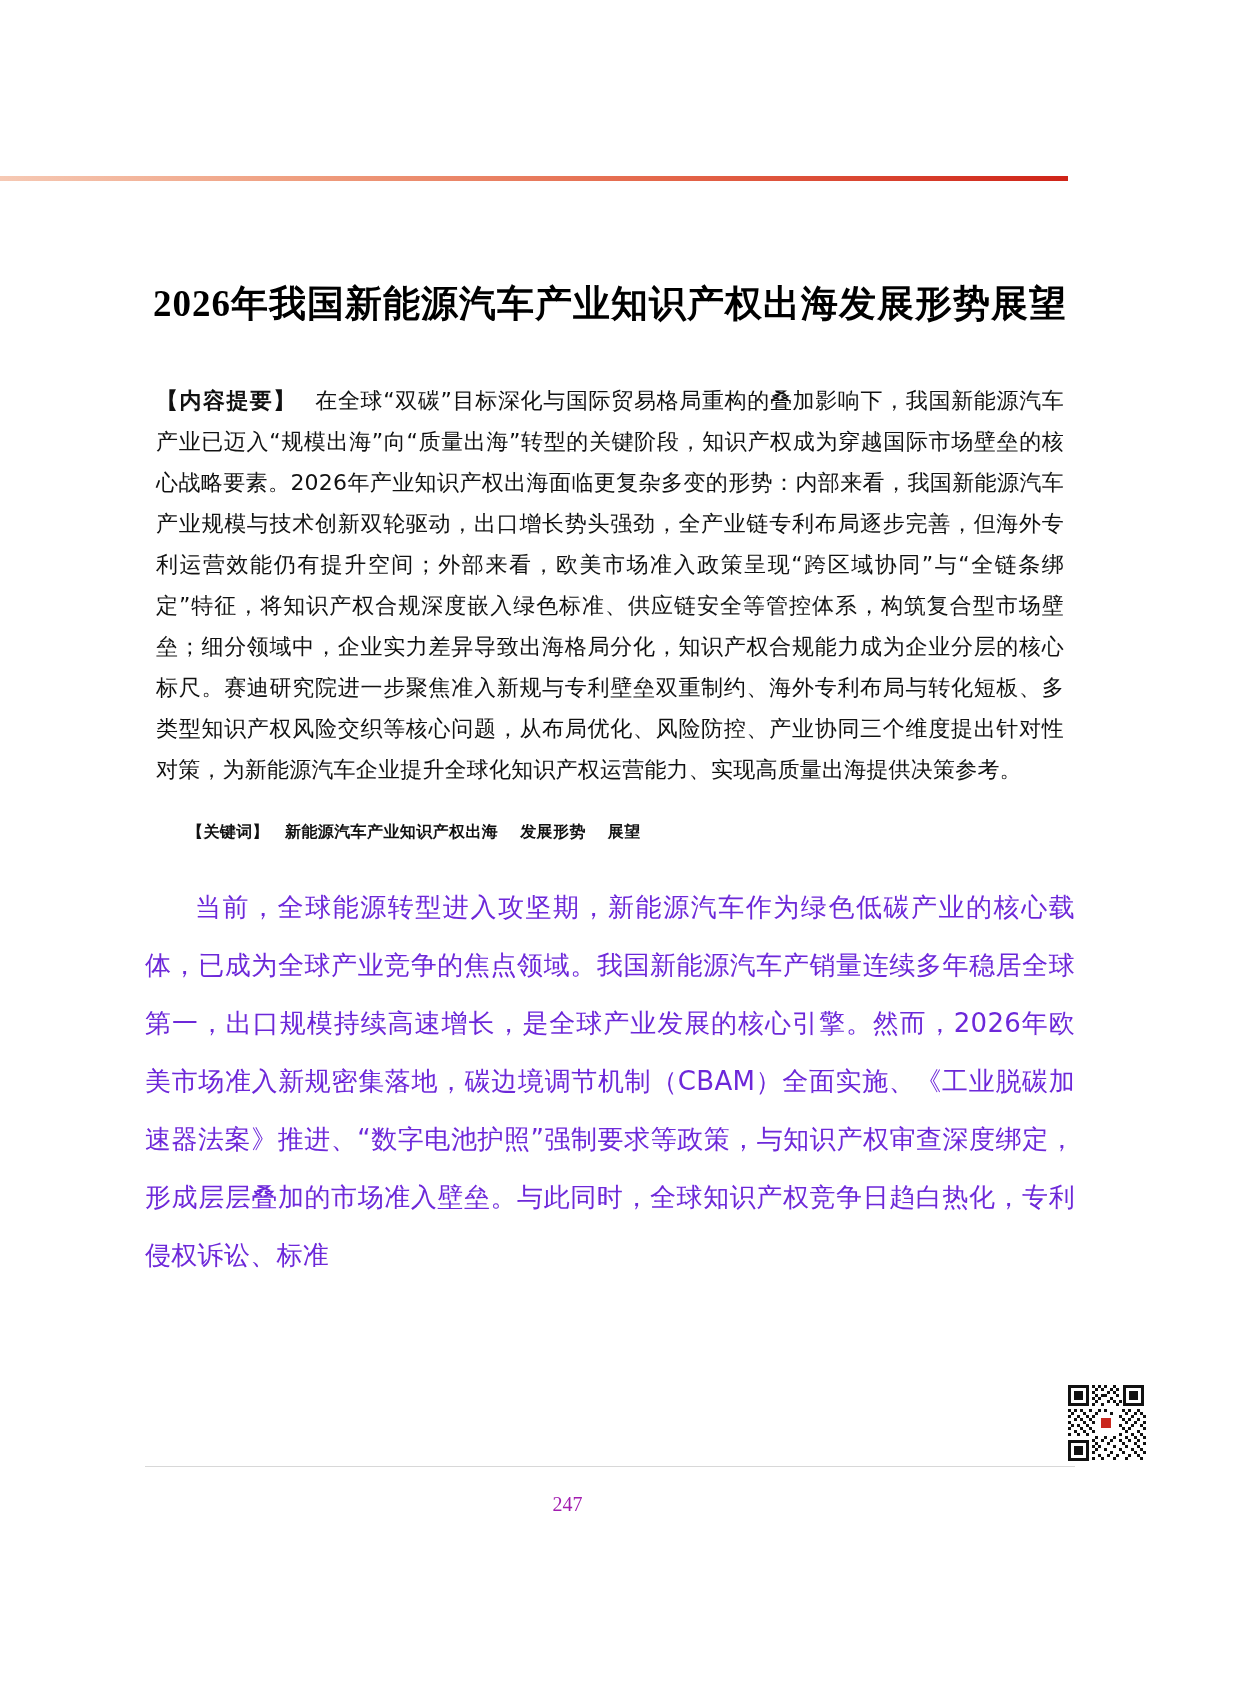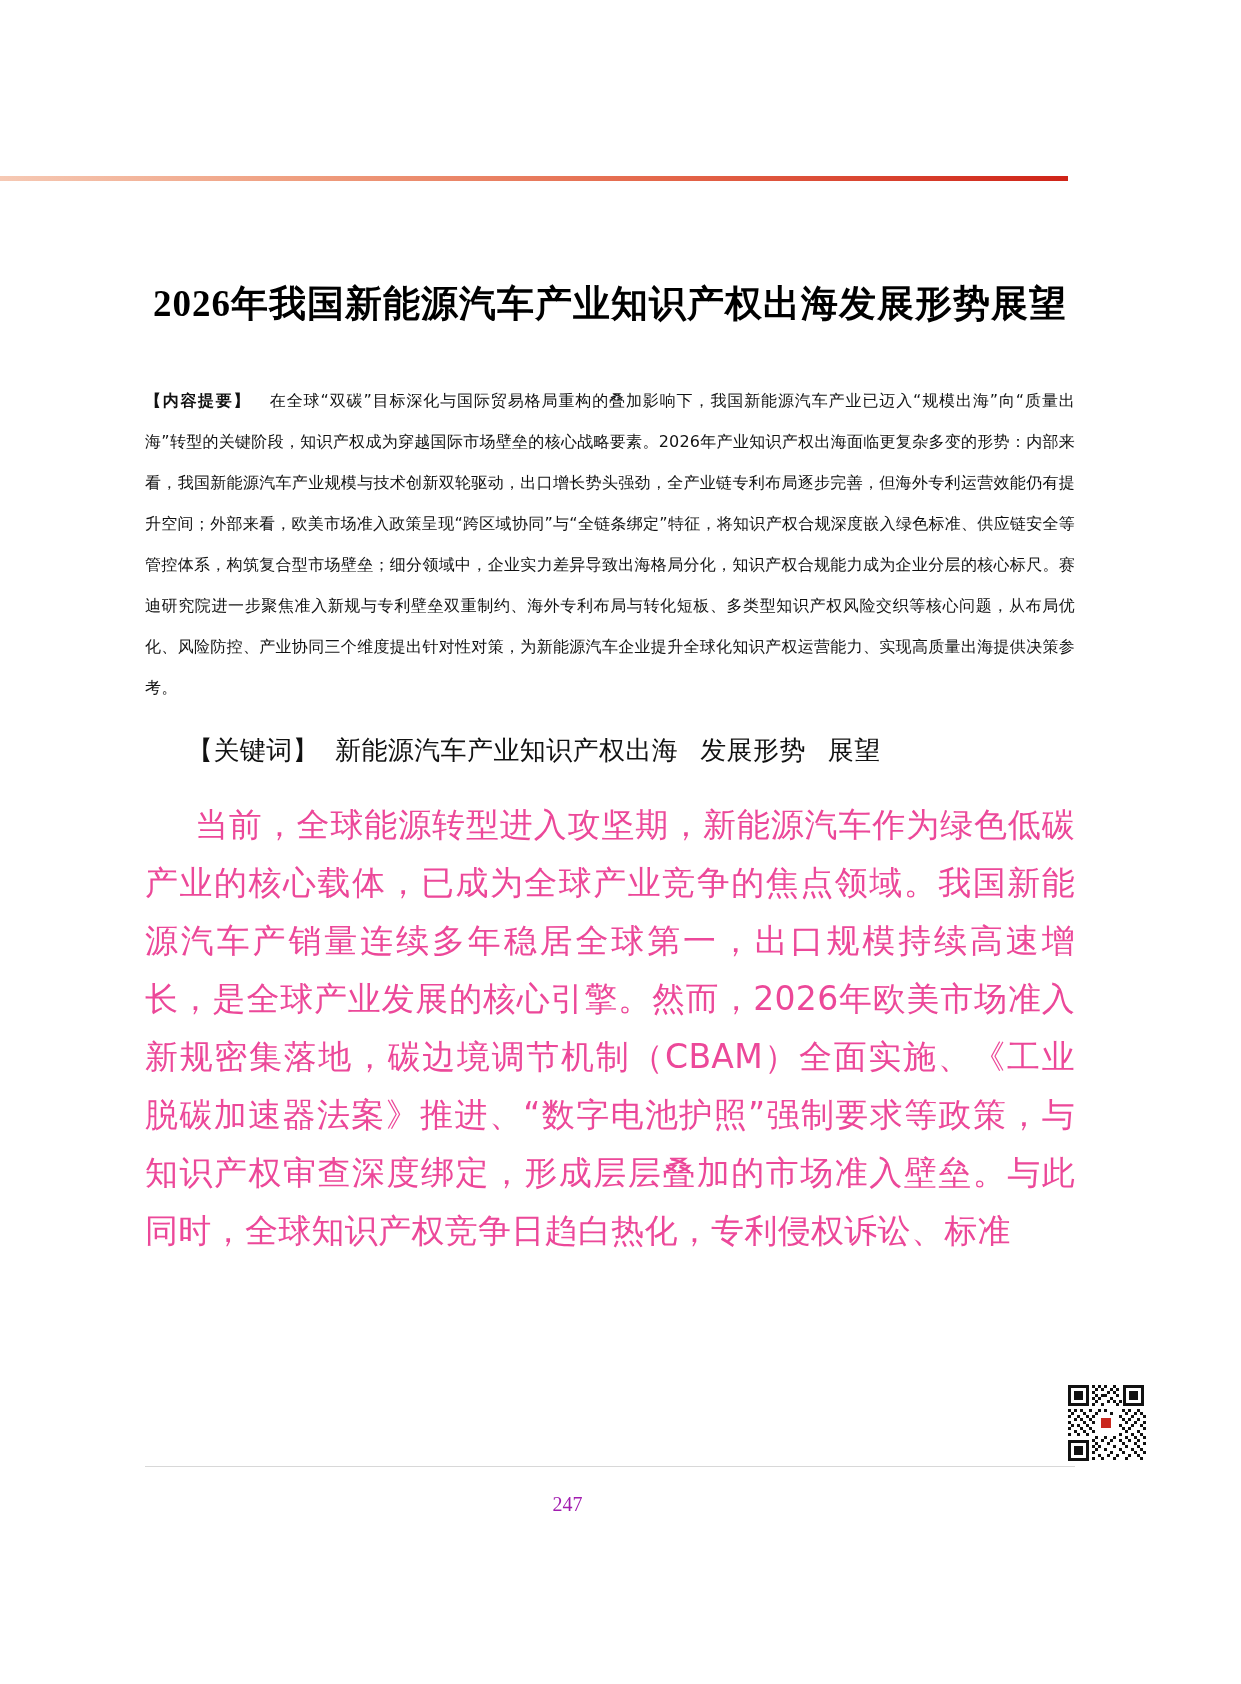--- a/index.html
+++ b/index.html
@@ -45,63 +45,63 @@
     letter-spacing: 1px;
     text-align: center;
     line-height: 1.3;
     color: #000;
     margin: 0 0 52px 0;
     white-space: nowrap;
   }
 
   .abstract {
     font-family: "DejaVu Sans", "Liberation Sans", sans-serif;
-    font-size: 16px;
+    font-size: 22px;
     line-height: 41px;
     text-align: justify;
     text-justify: inter-ideograph;
     color: #111;
-    margin: 0;
+    margin: 11px;
     letter-spacing: 0.2px;
   }
   .abstract .lead-label {
     font-weight: 700;
     letter-spacing: 1px;
   }
   .abstract .lead-gap {
     display: inline-block;
     width: 18px;
   }
 
   .keywords {
     font-family: "DejaVu Sans", "Liberation Sans", sans-serif;
-    font-size: 26px;
+    font-size: 16px;
     line-height: 40px;
-    font-weight: 400;
+    font-weight: 700;
     color: #111;
     margin: 22px 0 0 0;
     padding-left: 42px;
     letter-spacing: 0.4px;
   }
   .keywords .kw-gap {
     display: inline-block;
     width: 16px;
   }
   .keywords .kw-sep {
     display: inline-block;
     width: 22px;
   }
 
   .body-text {
     font-family: "DejaVu Sans", "Liberation Sans", sans-serif;
-    font-size: 33px;
+    font-size: 26px;
     line-height: 58px;
     text-align: justify;
     text-justify: inter-ideograph;
-    color: #ec4899;
+    color: #6d28d9;
     margin: 26px 0 0 0;
     text-indent: 50px;
     letter-spacing: 0.3px;
   }
 
   
   .bottom-rule {
     position: absolute;
     left: 145px;
     top: 1466px;

